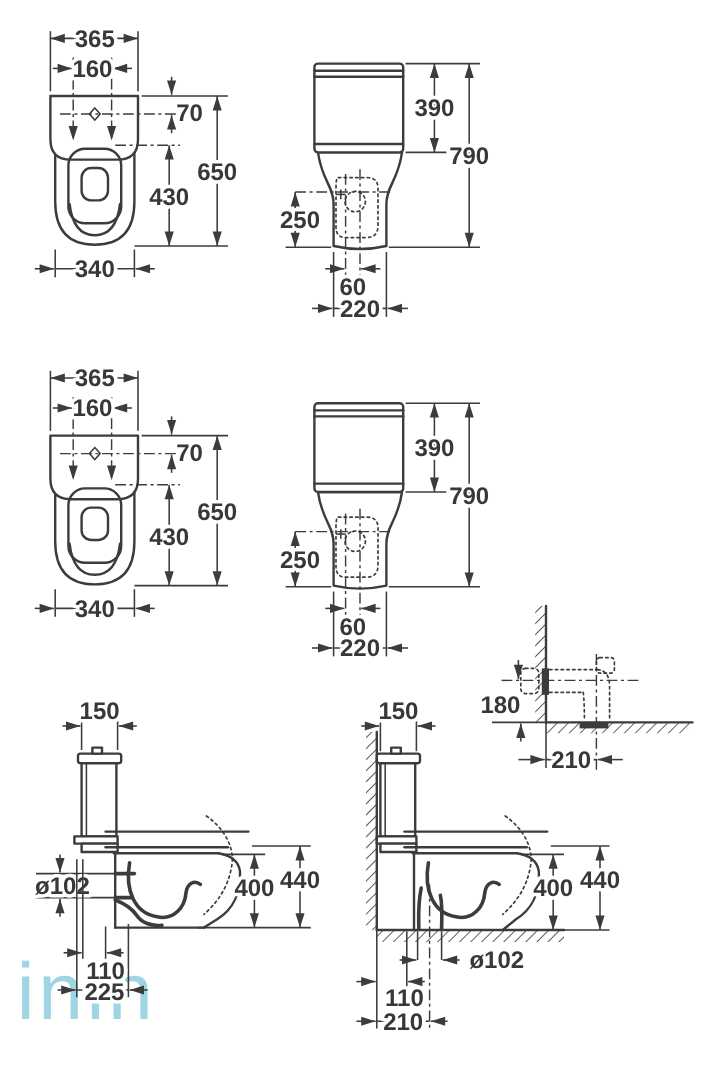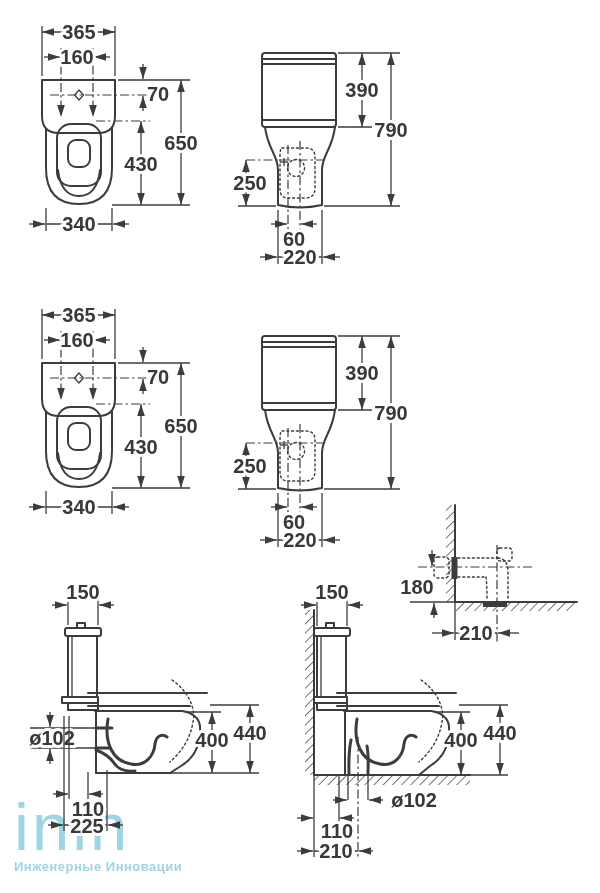--- a/index.html
+++ b/index.html
@@ -20,21 +20,20 @@
   text.dm{font-family:"Liberation Sans",sans-serif;font-size:20px;font-weight:700;fill:#383838;
           text-anchor:middle;paint-order:stroke;stroke:#fff;stroke-width:6px;stroke-linejoin:round;}
 </style>
 </head>
 <body>
 
 <div class="stage">
 
   <div class="logo">
     <div class="logo-name">inin</div>
-    <div class="logo-tag">Инженерные Инновации</div>
   </div>
 
   <svg class="draw" width="600" height="893" viewBox="0 0 600 893">
     <defs>
       <marker id="m" markerUnits="userSpaceOnUse" markerWidth="14" markerHeight="10" refX="12.5" refY="5" orient="auto">
         <path d="M0.5,1.2 L12.5,5 L0.5,8.8 Z" fill="#3c3c3c"></path>
       </marker>
       <marker id="ms" markerUnits="userSpaceOnUse" markerWidth="14" markerHeight="10" refX="1.5" refY="5" orient="auto">
         <path d="M13.5,1.2 L1.5,5 L13.5,8.8 Z" fill="#3c3c3c"></path>
       </marker>

